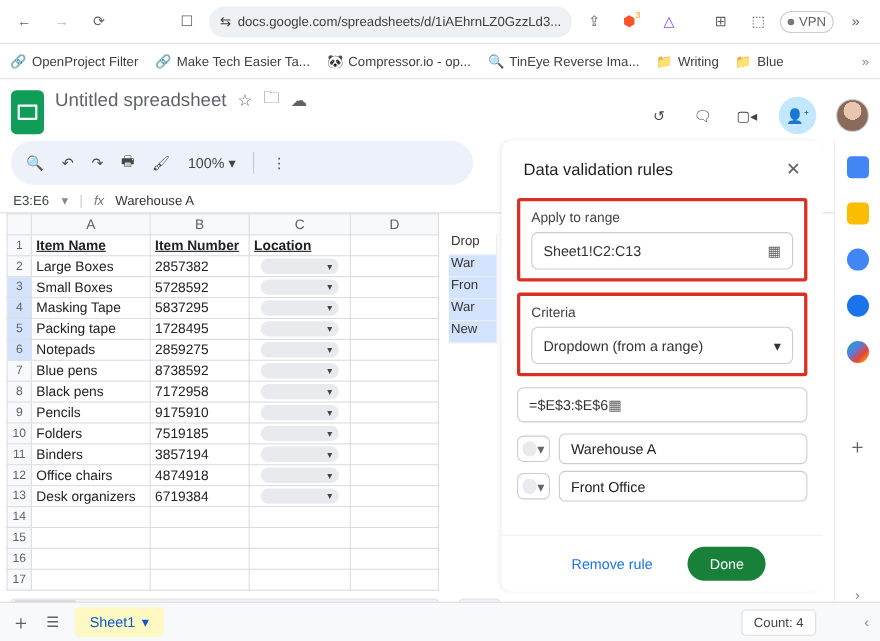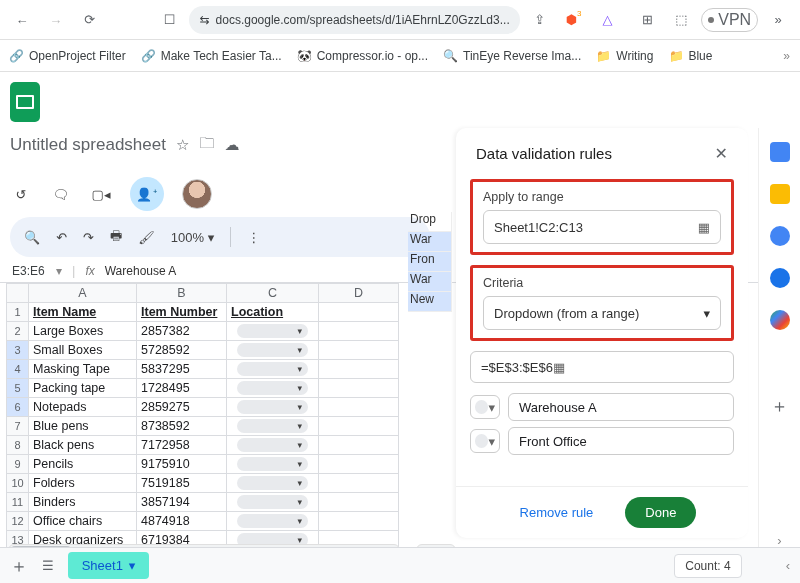--- a/index.html
+++ b/index.html
@@ -39,21 +39,21 @@
     padding: 0 10px;
     font-size: 12px;
     color: #3c4043;
     gap: 6px;
   }
   .spacer { flex: 1; }
   .vpn-pill {
     border: 1px solid #ccc;
     border-radius: 12px;
     padding: 2px 6px;
-    font-size: 16px;
+    font-size: 12px;
     display: flex;
     align-items: center;
     gap: 4px;
     color: #5f6368;
   }
   .vpn-dot { width:6px;height:6px;border-radius:50%;background:#777;}
   
   .bookmarks-bar {
     height: 32px;
     display:flex;
@@ -65,21 +65,20 @@
     border-bottom:1px solid #e0e0e0;
   }
   .bm-item{display:flex;align-items:center;gap:5px;}
   .bm-ico{width:14px;height:14px;display:flex;align-items:center;justify-content:center;border-radius:3px;}
   
   .app-header{
     display:flex;
     align-items:flex-start;
     padding:6px 10px 0 10px;
     gap:10px;
-    flex-direction:column;
   }
   .sheets-logo{
     width:30px;height:40px;
     display:flex;align-items:center;justify-content:center;
     background:#0f9d58;border-radius:5px;
     color:#fff;font-weight:bold;font-size:12px;
     position:relative;
     margin-top:4px;
   }
   .sheets-logo::after{
@@ -170,21 +169,21 @@
   .color-dot{width:14px;height:14px;border-radius:50%;background:#e8eaed;margin-right:auto;margin-left:4px;}
   .opt-label{flex:1;border:1px solid #ccc;border-radius:6px;height:28px;display:flex;align-items:center;padding:0 10px;font-size:13px;}
   .sp-footer{position:absolute;bottom:10px;left:0;right:0;display:flex;justify-content:center;gap:20px;padding:10px 0 0;border-top:1px solid #eee;background:#fff;}
   .btn-ghost{color:#1a73e8;font-weight:500;padding:8px 12px;border-radius:20px;}
   .btn-done{background:#188038;color:#fff;font-weight:500;padding:8px 20px;border-radius:20px;}
   
   .right-rail{position:absolute;right:0;top:128px;width:42px;height:420px;display:flex;flex-direction:column;align-items:center;gap:22px;padding-top:14px;background:#fff;border-left:1px solid #eee;}
   .rail-ico{width:20px;height:20px;border-radius:4px;}
   
   .bottom-bar{position:absolute;bottom:0;left:0;right:0;height:36px;display:flex;align-items:center;padding:0 10px;gap:14px;border-top:1px solid #dadce0;background:#f8f9fa;}
-  .sheet-tab{background:#5eead4;color:#0b57d0;font-weight:500;padding:6px 14px;border-radius:4px;display:flex;align-items:center;gap:6px;}
+  .sheet-tab{background:#fef9c3;color:#0b57d0;font-weight:500;padding:6px 14px;border-radius:4px;display:flex;align-items:center;gap:6px;}
   .count-box{margin-left:auto;background:#fff;border:1px solid #dadce0;border-radius:4px;padding:4px 10px;font-size:12px;color:#444;margin-right:30px;}
   
   .hscroll{position:absolute;left:8px;width:392px;height:12px;top:544px;background:#f1f3f4;border:1px solid #e0e0e0;border-radius:6px;}
   .hscroll .thumb{position:absolute;left:2px;top:1px;height:8px;width:60px;background:#c0c4c9;border-radius:4px;}
   .hscroll2{position:absolute;left:416px;width:40px;height:12px;top:544px;background:#f1f3f4;border:1px solid #e0e0e0;border-radius:6px;}
 </style>
 </head>
 <body>
 
 <div class="browser-bar">

